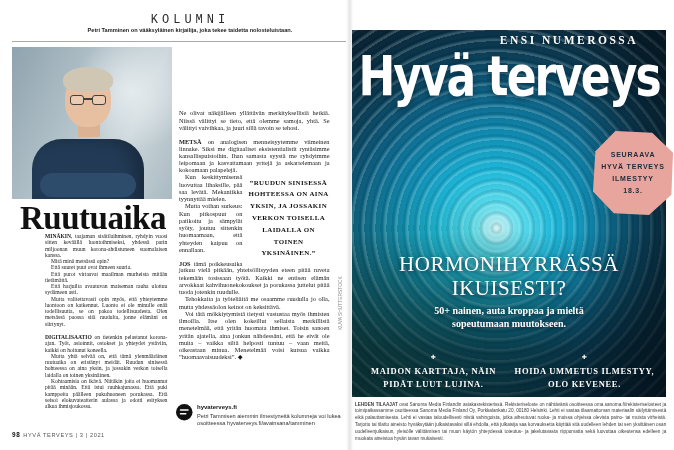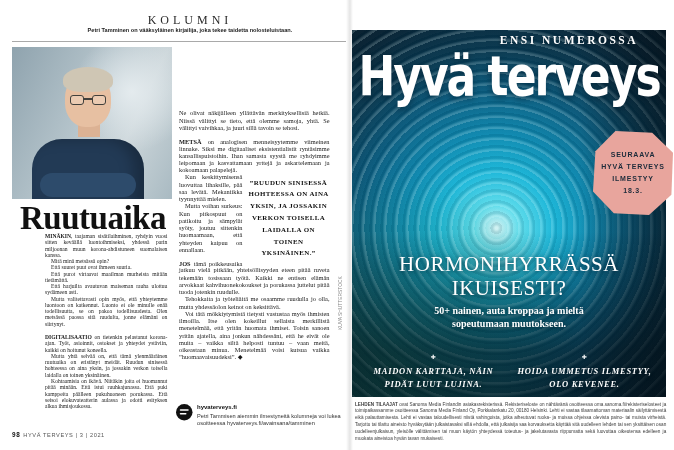--- a/index.html
+++ b/index.html
@@ -5,21 +5,21 @@
   * { margin:0; padding:0; box-sizing:border-box; }
   html,body { background:#e9e9e9; }
   #spread {
     position:relative; width:674px; height:450px; background:#ffffff;
     font-family:"Liberation Serif", serif; color:#1a1a1a; overflow:hidden;
     margin:0 auto;
   }
   
   .kicker {
     position:absolute; left:30px; top:13px; width:320px; text-align:center;
-    font-size:12px; letter-spacing:4px; color:#2b2b2b;
+    font-size:12px; letter-spacing:4px; color:#2b2b2b;font-family:Liberation Mono, monospace;
   }
   .byline {
     position:absolute; left:30px; top:27px; width:457px; text-align:center;
     font-family:"Liberation Sans", sans-serif; font-weight:bold; font-size:8px;
     color:#222; transform:scale(0.7); transform-origin:0 0;
   }
   .rule { position:absolute; left:12px; top:41px; width:334px; border-top:1px solid #a9a9a9; }
 
   .photo {
     position:absolute; left:12px; top:47px; width:160px; height:152px; overflow:hidden;
@@ -115,21 +115,21 @@
     font-family:"Liberation Sans", sans-serif; font-weight:bold; color:#1c2b3a;
     font-size:7px; letter-spacing:0.8px; line-height:1.7; text-align:center; }
 
   .headline { position:absolute; top:222px; left:0; width:100%; text-align:center;
     color:#fff; font-weight:normal; font-size:21px; line-height:1.15; letter-spacing:0.5px;
     text-shadow:0 1px 5px rgba(0,20,30,.65); }
   .subhead { position:absolute; top:274px; left:17%; width:66%; text-align:center;
     color:#fff; font-weight:bold; font-size:10px; line-height:1.3;
     text-shadow:0 1px 4px rgba(0,20,30,.65); }
 
-  .teasers { position:absolute; bottom:5px; left:6px; right:6px; display:flex;font-style:italic; }
+  .teasers { position:absolute; bottom:5px; left:6px; right:6px; display:flex; }
   .teaser { flex:1; text-align:center; color:#fff; font-weight:bold;
     font-size:8.5px; letter-spacing:0.7px; line-height:1.6;
     text-shadow:0 1px 4px rgba(0,20,30,.7); padding:0 5px; }
   .plus { display:block; font-family:"DejaVu Sans", sans-serif; font-size:6px;
     line-height:1; margin-bottom:5px; opacity:.95; text-shadow:none; }
 
   .fineprint { position:absolute; left:355px; top:401px; width:468px;
     font-family:"Liberation Sans", sans-serif; font-size:7px; line-height:1.45;
     color:#3c3c3c; text-align:justify; transform:scale(0.665); transform-origin:0 0; }
 

